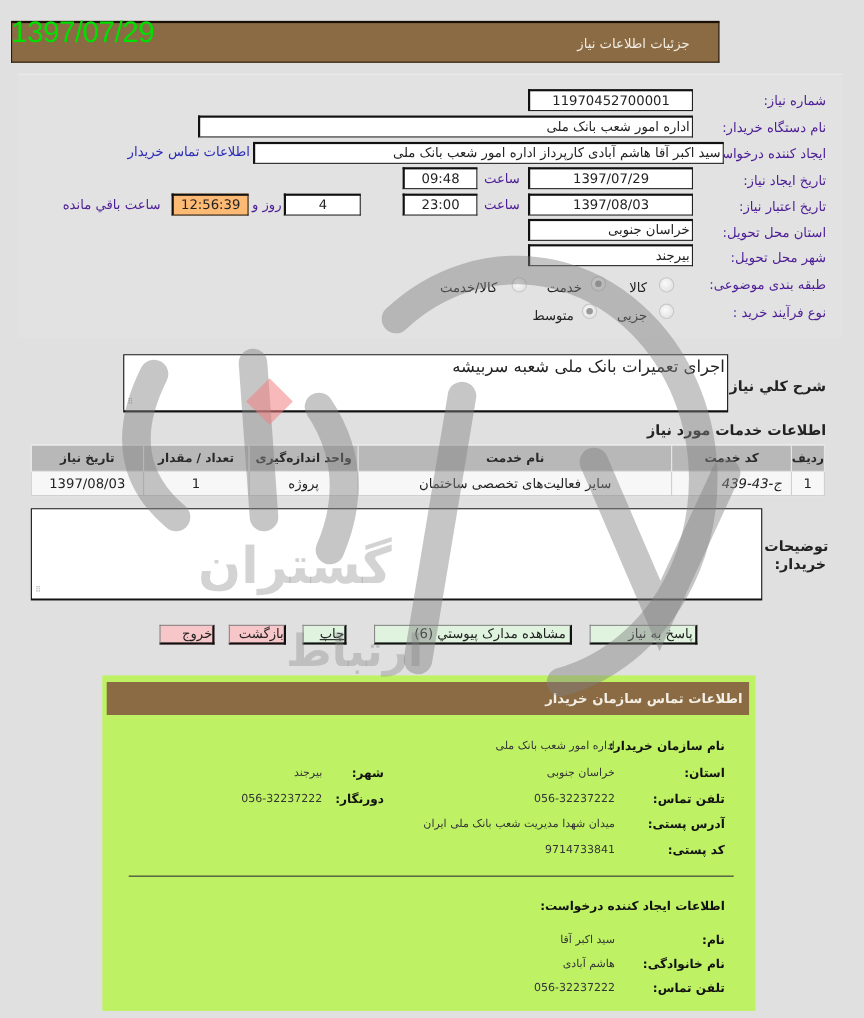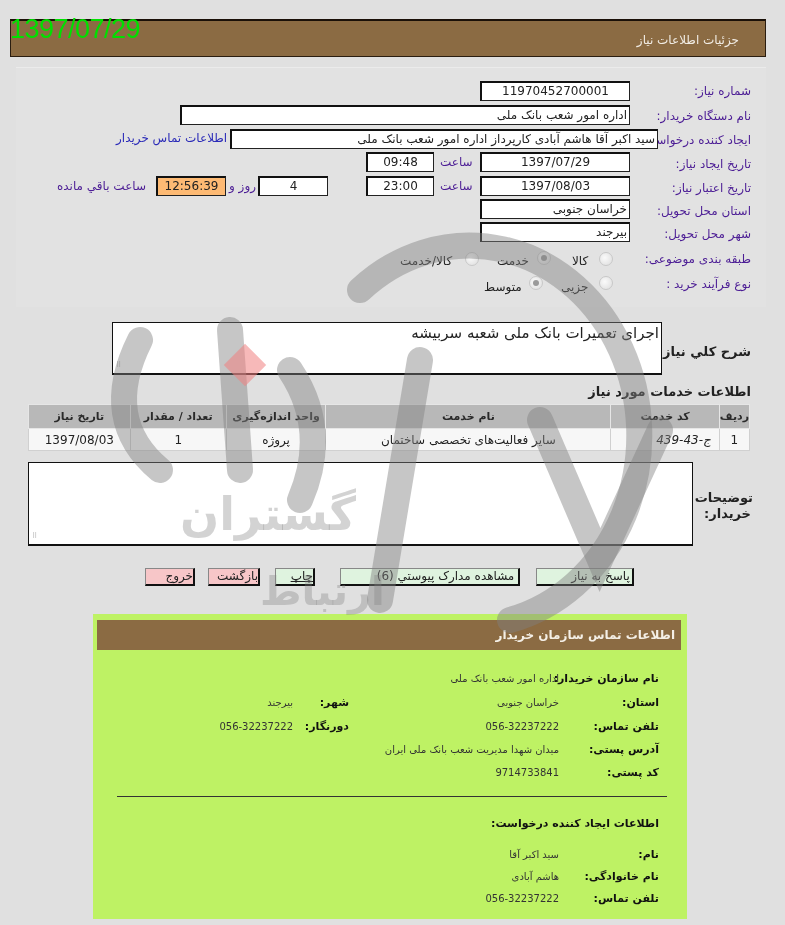--- a/index.html
+++ b/index.html
@@ -7,21 +7,21 @@
   body {
     background: #e0e0e0;
     font-family: "DejaVu Sans", sans-serif;
     font-size: 12px;
     color: #222;
     position: relative;
   }
   .abs { position: absolute; }
   
   .header-bar {
-    left: 10px; top: 19px; width: 756px; height: 38px;
+    left: 10px; top: 19px; width: 644px; height: 38px;
     background: #8b6b43;
     border: 1px solid #2a1d10;
     border-top: 2px solid #1a1008;
   }
   .header-title {
     right: 26px; top: 12px; color: #f1ece4; font-size: 12px; direction: rtl;
   }
   .date-stamp {
     left: 10px; top: 14px; color: #00e000; font-family: "Liberation Sans", sans-serif;
     font-size: 27px; letter-spacing: -0.5px; line-height: 30px;

